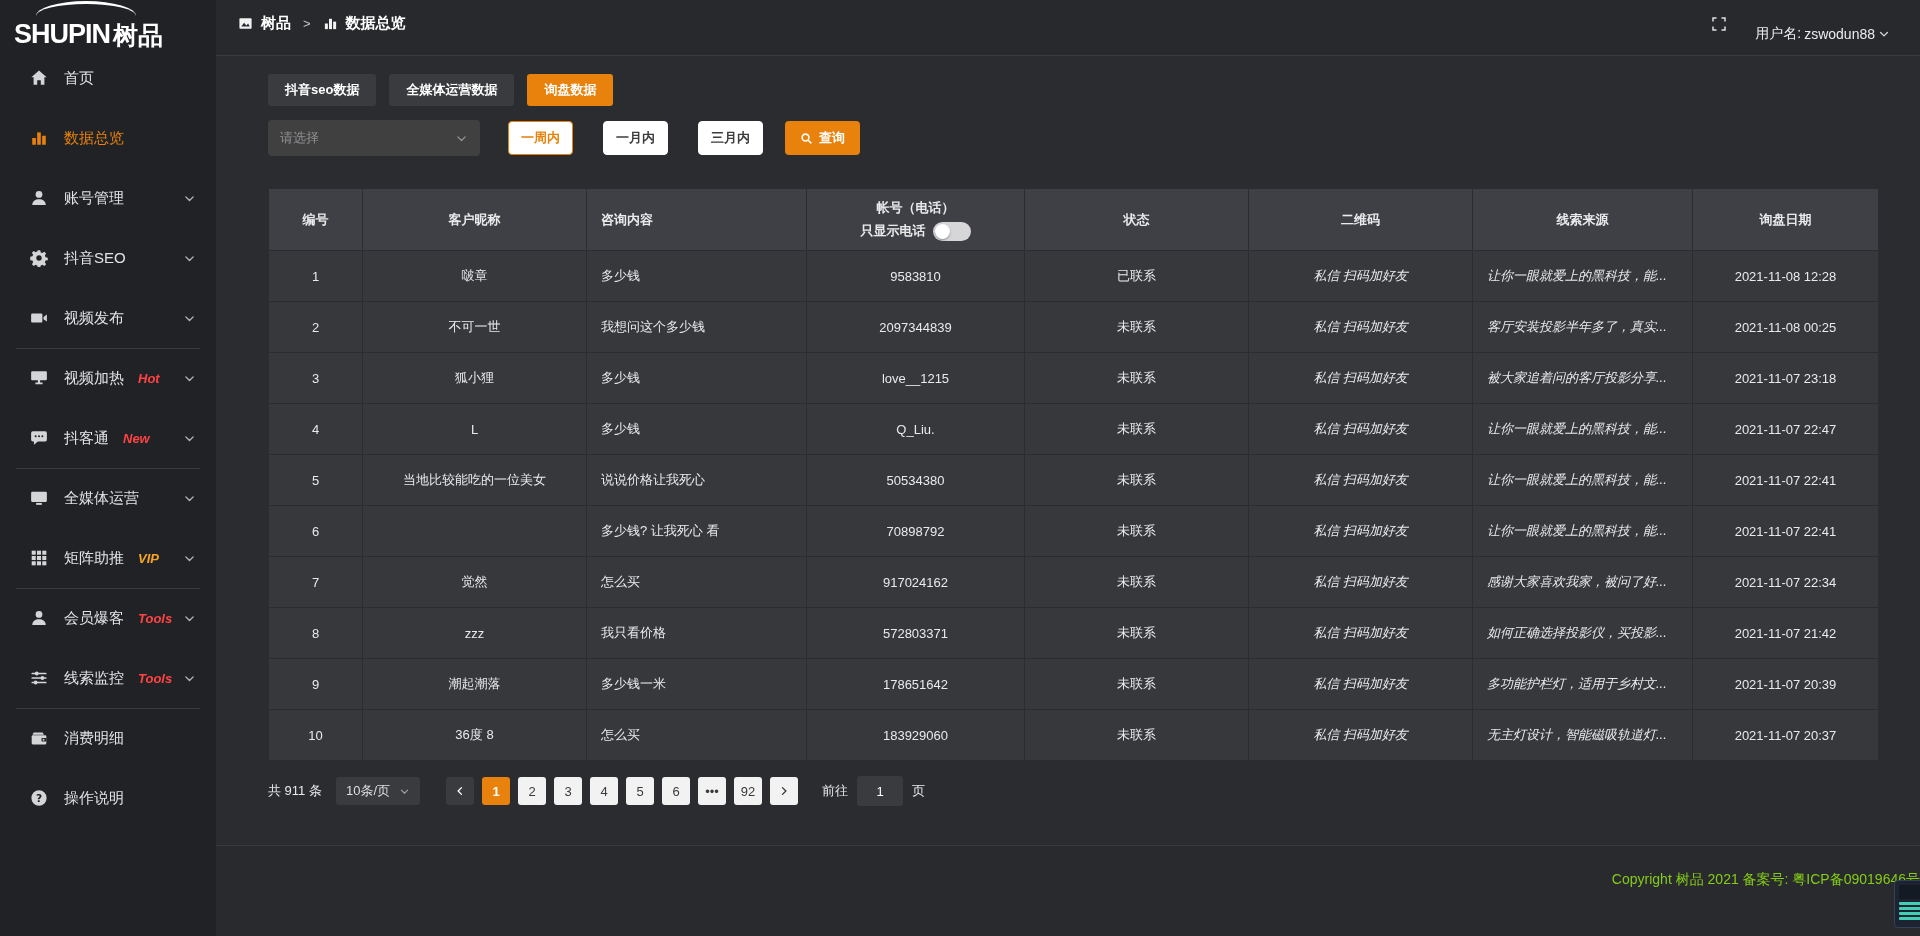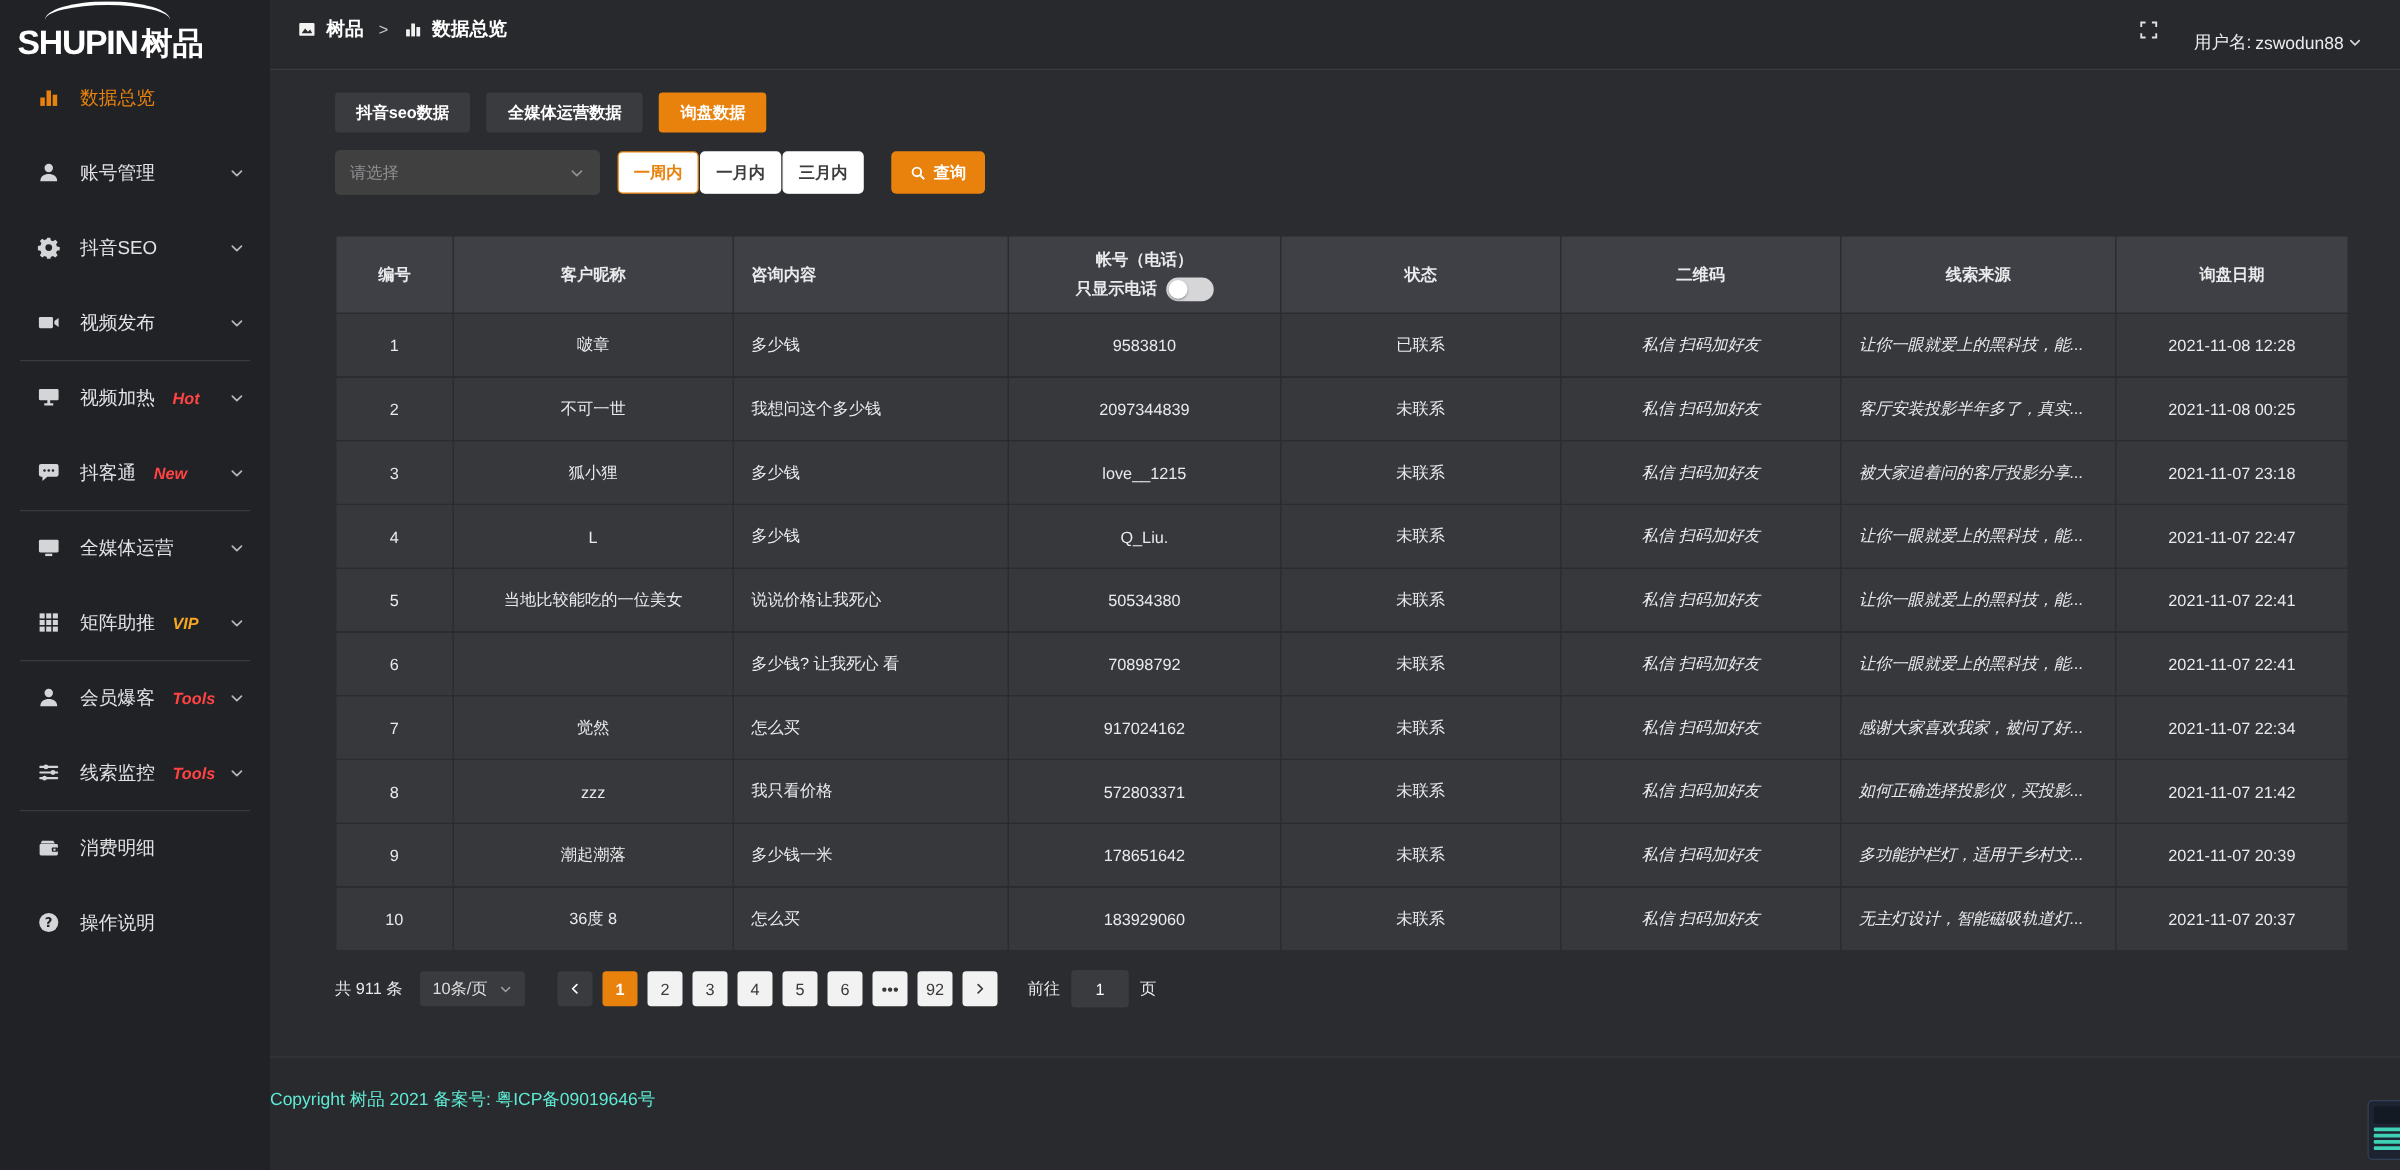--- a/index.html
+++ b/index.html
@@ -47,21 +47,21 @@
   .tab{background:#3a3b3f;color:#fff;font-size:13px;font-weight:bold;padding:0 17px;height:32px;
        display:flex;align-items:center;border-radius:3px;cursor:pointer;}
   .tab.active{background:#e8820c;}
 
   .filters{display:flex;align-items:center;margin-top:14px;}
   .select{width:212px;height:36px;background:#404040;border-radius:4px;display:flex;align-items:center;
           justify-content:space-between;padding:0 12px;box-sizing:border-box;cursor:pointer;}
   .select .ph{color:#8f9093;font-size:13px;}
   .select .chev{display:flex;color:#8f9093;}
   .select .chev svg{width:13px;height:13px;}
-  .ranges{display:flex;gap:1px;margin-left:14px;}
+  .ranges{display:flex;gap:30px;margin-left:28px;}
   .range-btn{height:34px;padding:0 12px;background:#fff;color:#3c3c3c;font-size:13px;border-radius:4px;
              border:1px solid #fff;display:flex;align-items:center;cursor:pointer;font-weight:bold;box-sizing:border-box;}
   .range-btn.active{color:#e8820c;border-color:#e8820c;}
   .search-btn{margin-left:22px;height:34px;padding:0 15px;background:#e8820c;color:#fff;border:none;
               border-radius:4px;font-size:13px;font-weight:bold;display:flex;align-items:center;gap:6px;
               cursor:pointer;font-family:inherit;}
   .search-btn .mag{display:flex;}
   .search-btn .mag svg{width:13px;height:13px;}
 
   
@@ -93,40 +93,48 @@
   .pg.dark{background:#3a3b3f;color:#fff;}
   .pg.light{background:#f2f2f3;color:#3a3a3a;}
   .pg.active{background:#e8820c;color:#fff;font-weight:bold;}
   .pages{display:flex;gap:8px;margin:0 8px;}
   .goto{margin-left:24px;display:flex;align-items:center;gap:9px;justify-content:flex-end;}
   .goto-input{width:42px;height:28px;background:#3a3b3f;border:none;border-radius:3px;color:#fff;
               text-align:center;font-size:13px;font-family:inherit;outline:none;}
 
   
   .footer{position:absolute;left:0;right:0;top:789px;bottom:0;border-top:1px solid #38393d;background:#292a2d;
-          display:flex;justify-content:flex-start;align-items:flex-start;padding-top:25px;color:#5eead4;font-size:14px;}
+          display:flex;justify-content:flex-end;align-items:flex-start;padding-top:25px;color:#84cc16;font-size:14px;}
 
   
   .corner-widget{position:absolute;right:-10px;bottom:8px;width:36px;height:48px;background:#1d2330;
                  border:1px solid #334156;border-radius:4px;z-index:5;padding:4px 0 0 4px;box-sizing:border-box;cursor:pointer;}
   .cw-bar{width:22px;height:3px;background:#3fd0b5;border-radius:1px;margin-top:2px;}
   .cw-top{width:22px;height:14px;background:#141a24;border-radius:2px;margin-bottom:3px;}
 </style>
 </head>
 <body>
 
 <div class="app">
 
   <aside class="sidebar">
     <div class="logo">
       <div class="logo-arc"></div>
       <span class="logo-latin">SHUPIN</span>
       <span class="logo-cjk">树品</span>
     </div>
     <nav class="menu" id="sidebar-menu">
+        <div class="side-item">
+          <span class="s-icon">
+            <svg viewBox="0 0 16 16" fill="currentColor">
+              <path d="M8 1.4 14.8 7.3h-2V14H9.6v-4H6.4v4H3.2V7.3h-2z"></path>
+            </svg>
+          </span>
+          <span class="s-label">首页</span>
+        </div>
         <div class="side-item active">
           <span class="s-icon">
             <svg viewBox="0 0 16 16" fill="currentColor">
               <rect x="2" y="8" width="3.2" height="6"></rect>
               <rect x="6.4" y="3" width="3.2" height="11"></rect>
               <rect x="10.8" y="6" width="3.2" height="8"></rect>
             </svg>
           </span>
           <span class="s-label">数据总览</span>
         </div>

